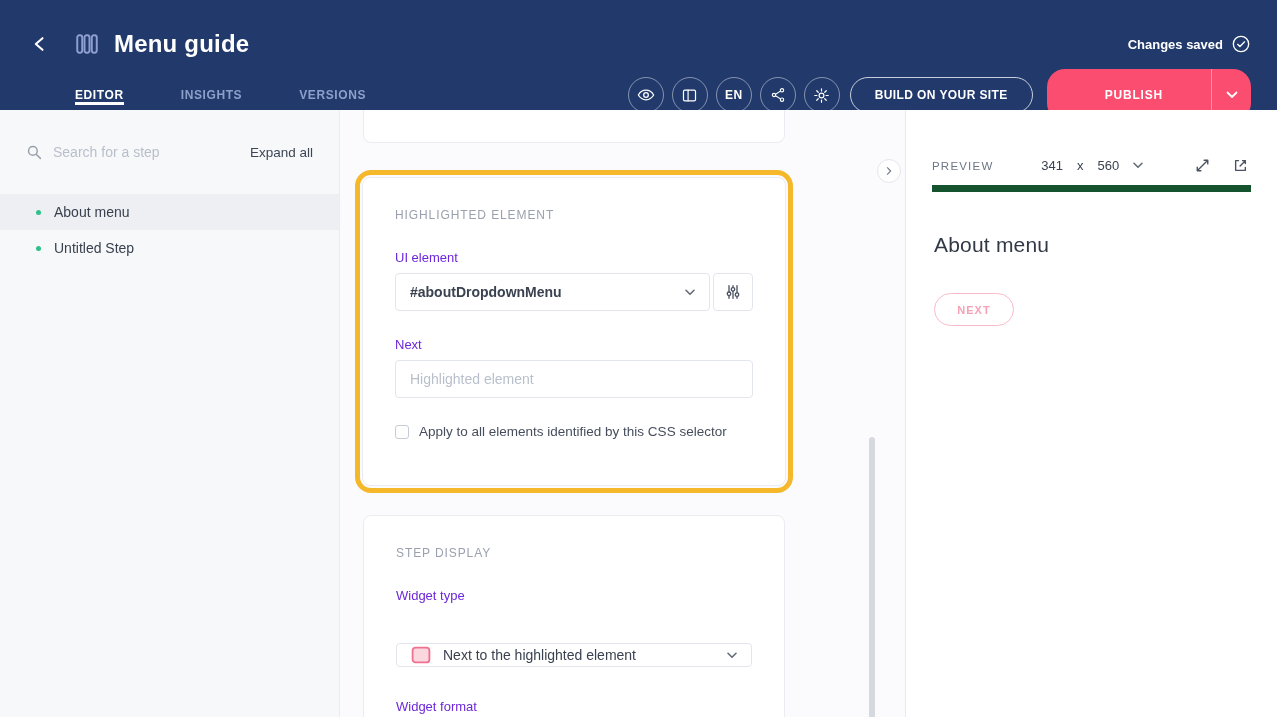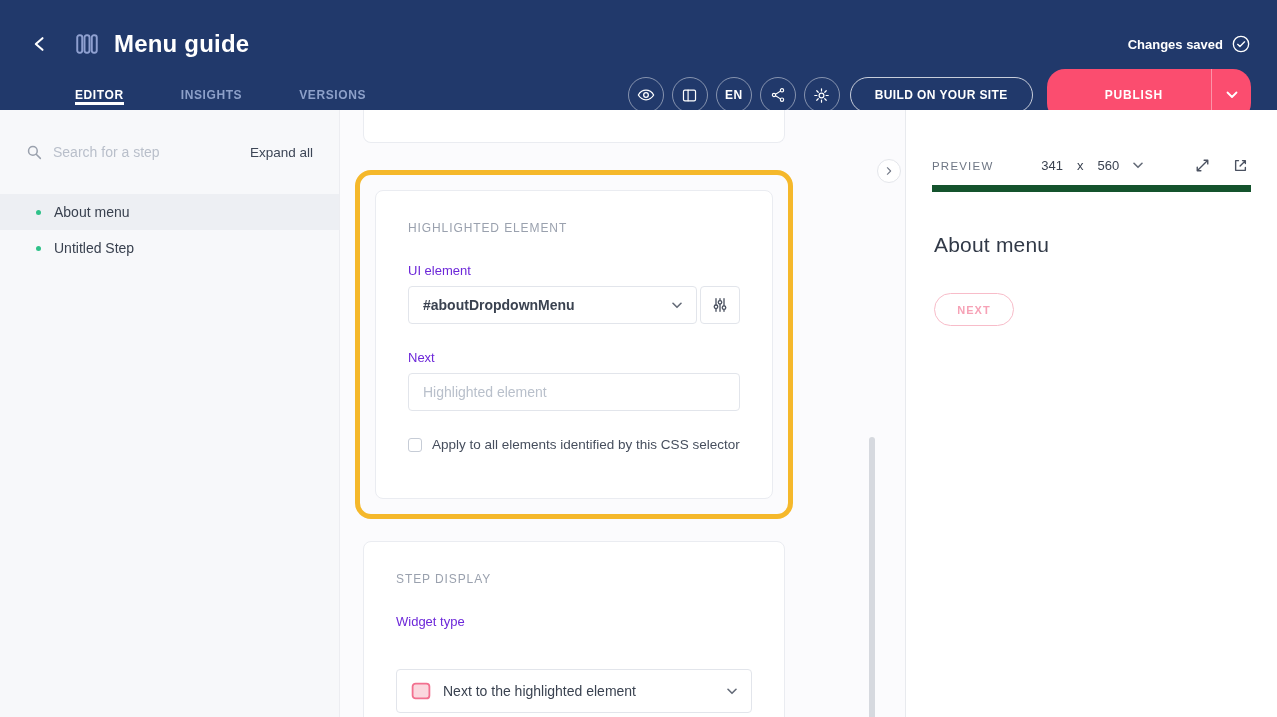--- a/index.html
+++ b/index.html
@@ -45,39 +45,39 @@
   .step-list { list-style:none; margin-top:20px; }
   .step { height:36px; display:flex; align-items:center; gap:13px; padding:0 26px 0 36px;
           font-size:14px; color:#39414f; cursor:pointer; }
   .step.active { background:#edeff3; }
   .dot { width:5px; height:5px; border-radius:50%; background:#2fc189; flex:none; }
 
   
   .editor { flex:1; background:#fbfbfd; padding-left:23px; position:relative; overflow:hidden; }
   .card { background:#fff; border:1px solid #eaecf1; border-radius:8px; width:422px; }
   .partial-card { height:33px; border-top:none; border-radius:0 0 8px 8px; }
-  .highlight-ring { width:438px; margin:27px 0 22px -8px; border:5px solid #f5b82b; border-radius:16px; padding:15px; }
+  .highlight-ring { width:438px; margin:27px 0 22px -8px; border:5px solid #f5b82b; border-radius:16px; padding:2px; }
   .highlight-ring .card { width:100%; }
   .card-pad1 { padding:30px 32px 46px; }
   .card-pad2 { padding:30px 32px 40px; }
   .section-title { font-size:12px; font-weight:500; letter-spacing:.9px; color:#9aa1ae; margin-bottom:28px; }
   .field-label { display:block; font-size:13px; color:#6d28d9; margin-bottom:8px; line-height:15px; }
   .select-row { display:flex; gap:3px; margin-bottom:26px; }
   .select { height:38px; border:1px solid #e2e5eb; border-radius:4px; background:#fff;
             display:flex; align-items:center; padding:0 14px; font-size:14px; color:#3a4250; cursor:pointer; }
   .select .sel-text { flex:1; }
   .select-ui { flex:1;font-weight:bold; }
   .tune-btn { width:40px; height:38px; border:1px solid #e2e5eb; border-radius:4px; background:#fff;
               display:flex; align-items:center; justify-content:center; color:#4a5160; flex:none; }
   .text-input { width:100%; height:38px; border:1px solid #e2e5eb; border-radius:4px; padding:0 14px;
                 font-size:14px; color:#3a4250; margin-bottom:26px; background:#fff; }
   .text-input::placeholder { color:#b9c0cb; }
   .checkbox-row { display:flex; align-items:center; gap:10px; font-size:13.5px; color:#464e5d; cursor:pointer; }
   .checkbox { width:14px; height:14px; border:1px solid #c6ccd6; border-radius:3px; background:#fff; flex:none; }
-  .widget-select { height:44px; gap:12px; margin-bottom:32px;margin-top:40px; }
+  .widget-select { height:24px; gap:12px; margin-bottom:32px;margin-top:40px; }
   .widget-select.partial { margin-bottom:0; }
   .caret { color:#646b78; flex:none; }
 
   .scroll-thumb { position:absolute; left:869px; top:327px; width:6px; height:282px; border-radius:3px;
                   background:#d6d9df; cursor:pointer; }
   .collapse-btn { position:absolute; left:877px; top:49px; width:24px; height:24px; border-radius:50%;
                   background:#fff; border:1px solid #e4e6eb; display:flex; align-items:center;
                   justify-content:center; color:#707785; }
 
   

